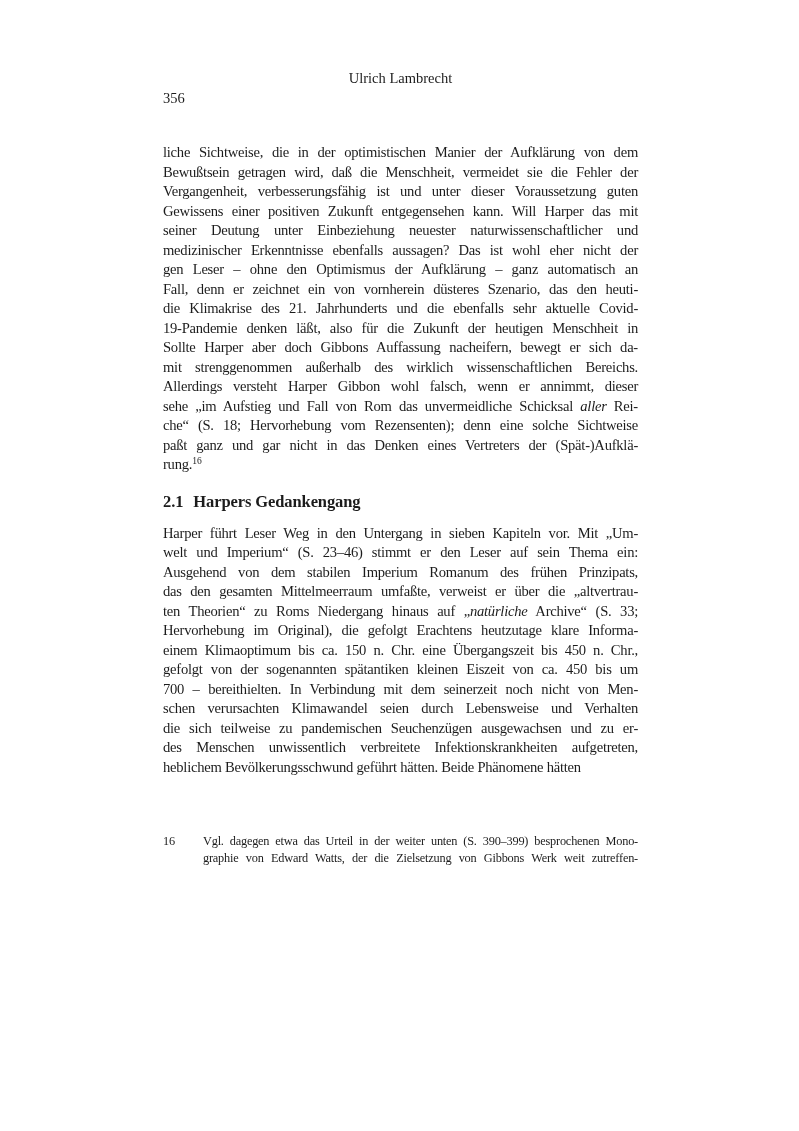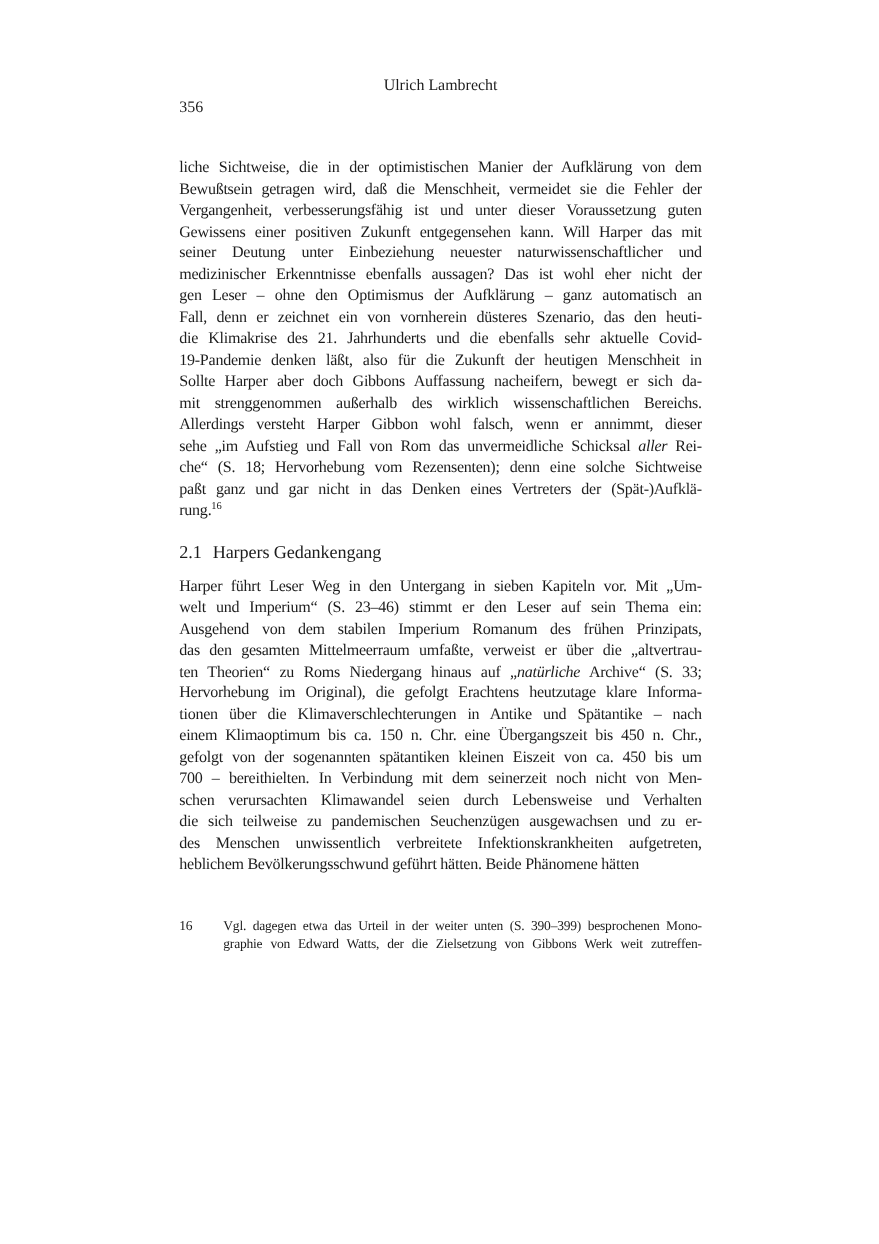--- a/index.html
+++ b/index.html
@@ -57,21 +57,21 @@
   }
   .line sup {
     font-size: 9.5px;
     line-height: 0;
     vertical-align: 5px;
     letter-spacing: 0;
   }
   .heading {
     margin: 16px 0 11px 0;
     font-size: 16.5px;
-    font-weight: normal;
+    font-weight: bold;
     line-height: 22px;
     letter-spacing: -0.1px;
   }
   .h-num { margin-right: 10px; }
   
   .footnote {
     position: absolute;
     left: 163px;
     top: 833px;
     width: 475px;
@@ -128,21 +128,20 @@
       <span class="h-num">2.1</span><span class="h-title">Harpers Gedankengang</span>
     </h2>
 
     <div class="para">
         <div class="line">Harper führt Leser Weg in den Untergang in sieben Kapiteln vor. Mit „Um-</div>
         <div class="line">welt und Imperium“ (S. 23–46) stimmt er den Leser auf sein Thema ein:</div>
         <div class="line">Ausgehend von dem stabilen Imperium Romanum des frühen Prinzipats,</div>
         <div class="line">das den gesamten Mittelmeerraum umfaßte, verweist er über die „altvertrau-</div>
         <div class="line">ten Theorien“ zu Roms Niedergang hinaus auf „<i>natürliche</i> Archive“ (S. 33;</div>
         <div class="line">Hervorhebung im Original), die gefolgt Erachtens heutzutage klare Informa-</div>
-        <div class="line">tionen über die Klimaverschlechterungen in Antike und Spätantike – nach</div>
         <div class="line">einem Klimaoptimum bis ca. 150 n. Chr. eine Übergangszeit bis 450 n. Chr.,</div>
         <div class="line">gefolgt von der sogenannten spätantiken kleinen Eiszeit von ca. 450 bis um</div>
         <div class="line">700 – bereithielten. In Verbindung mit dem seinerzeit noch nicht von Men-</div>
         <div class="line">schen verursachten Klimawandel seien durch Lebensweise und Verhalten</div>
         <div class="line">die sich teilweise zu pandemischen Seuchenzügen ausgewachsen und zu er-</div>
         <div class="line">des Menschen unwissentlich verbreitete Infektionskrankheiten aufgetreten,</div>
         <div class="line final">heblichem Bevölkerungsschwund geführt hätten. Beide Phänomene hätten</div>
       </div>
 
   </main>

